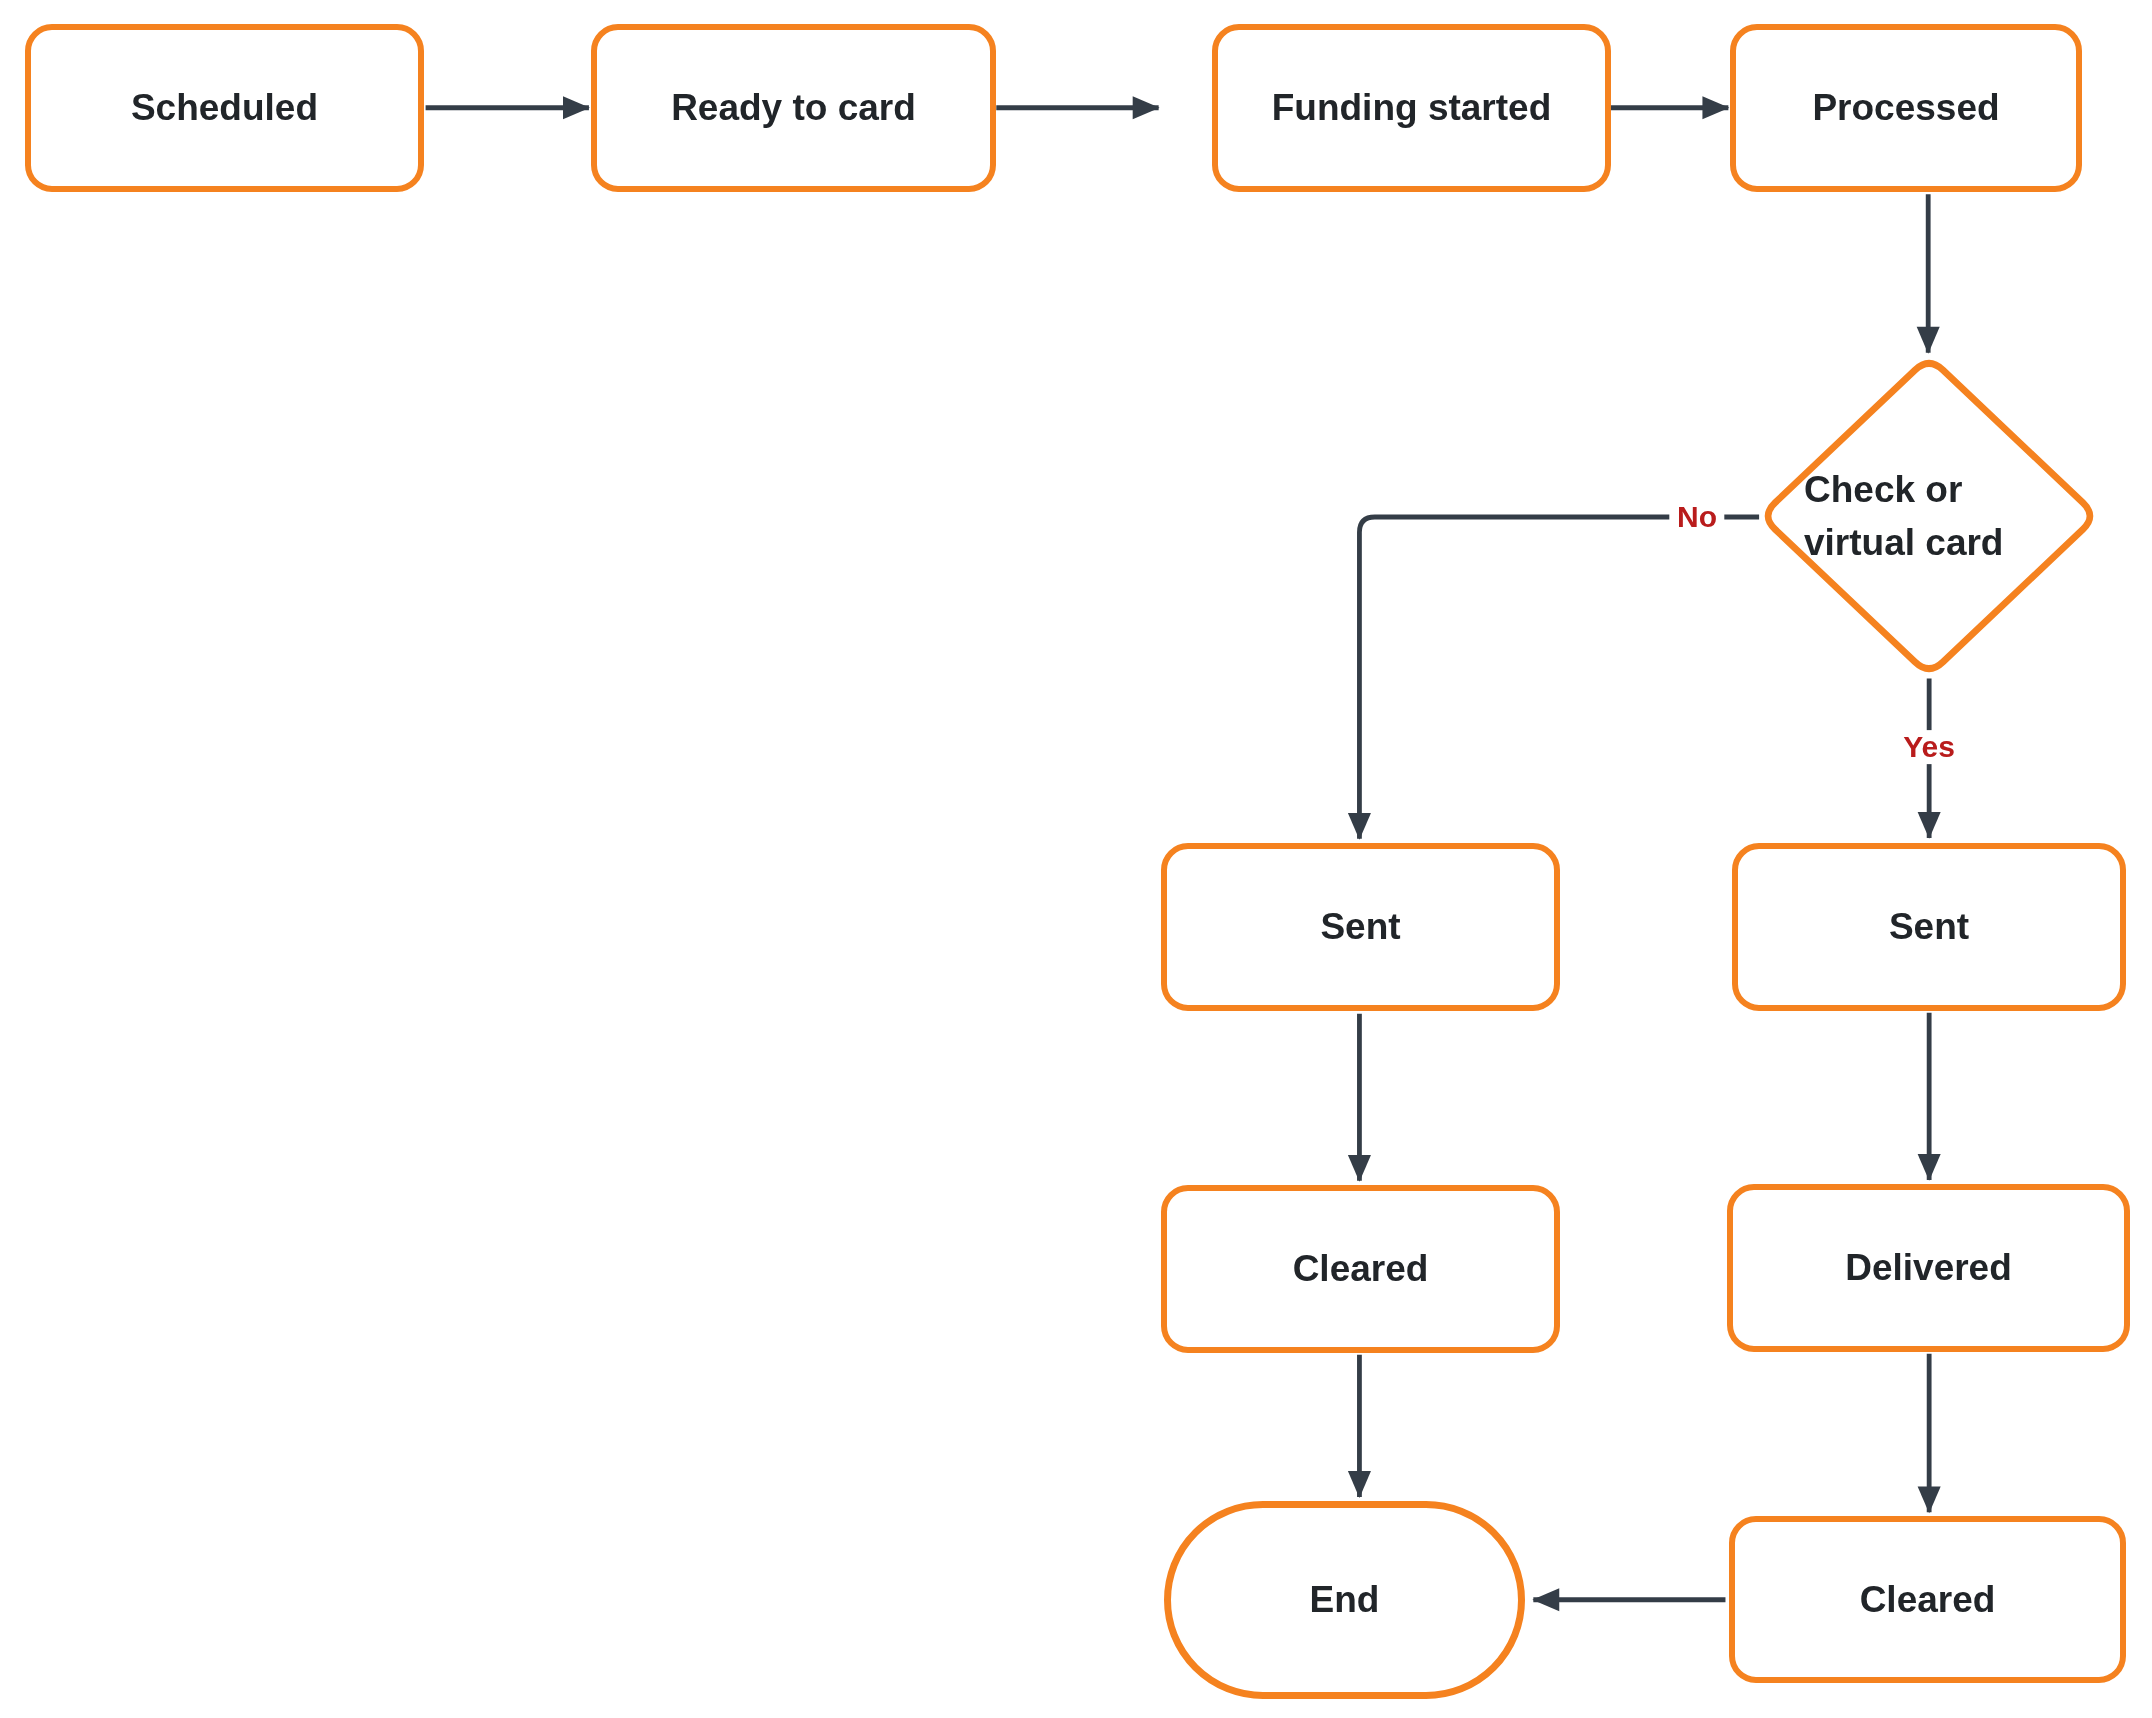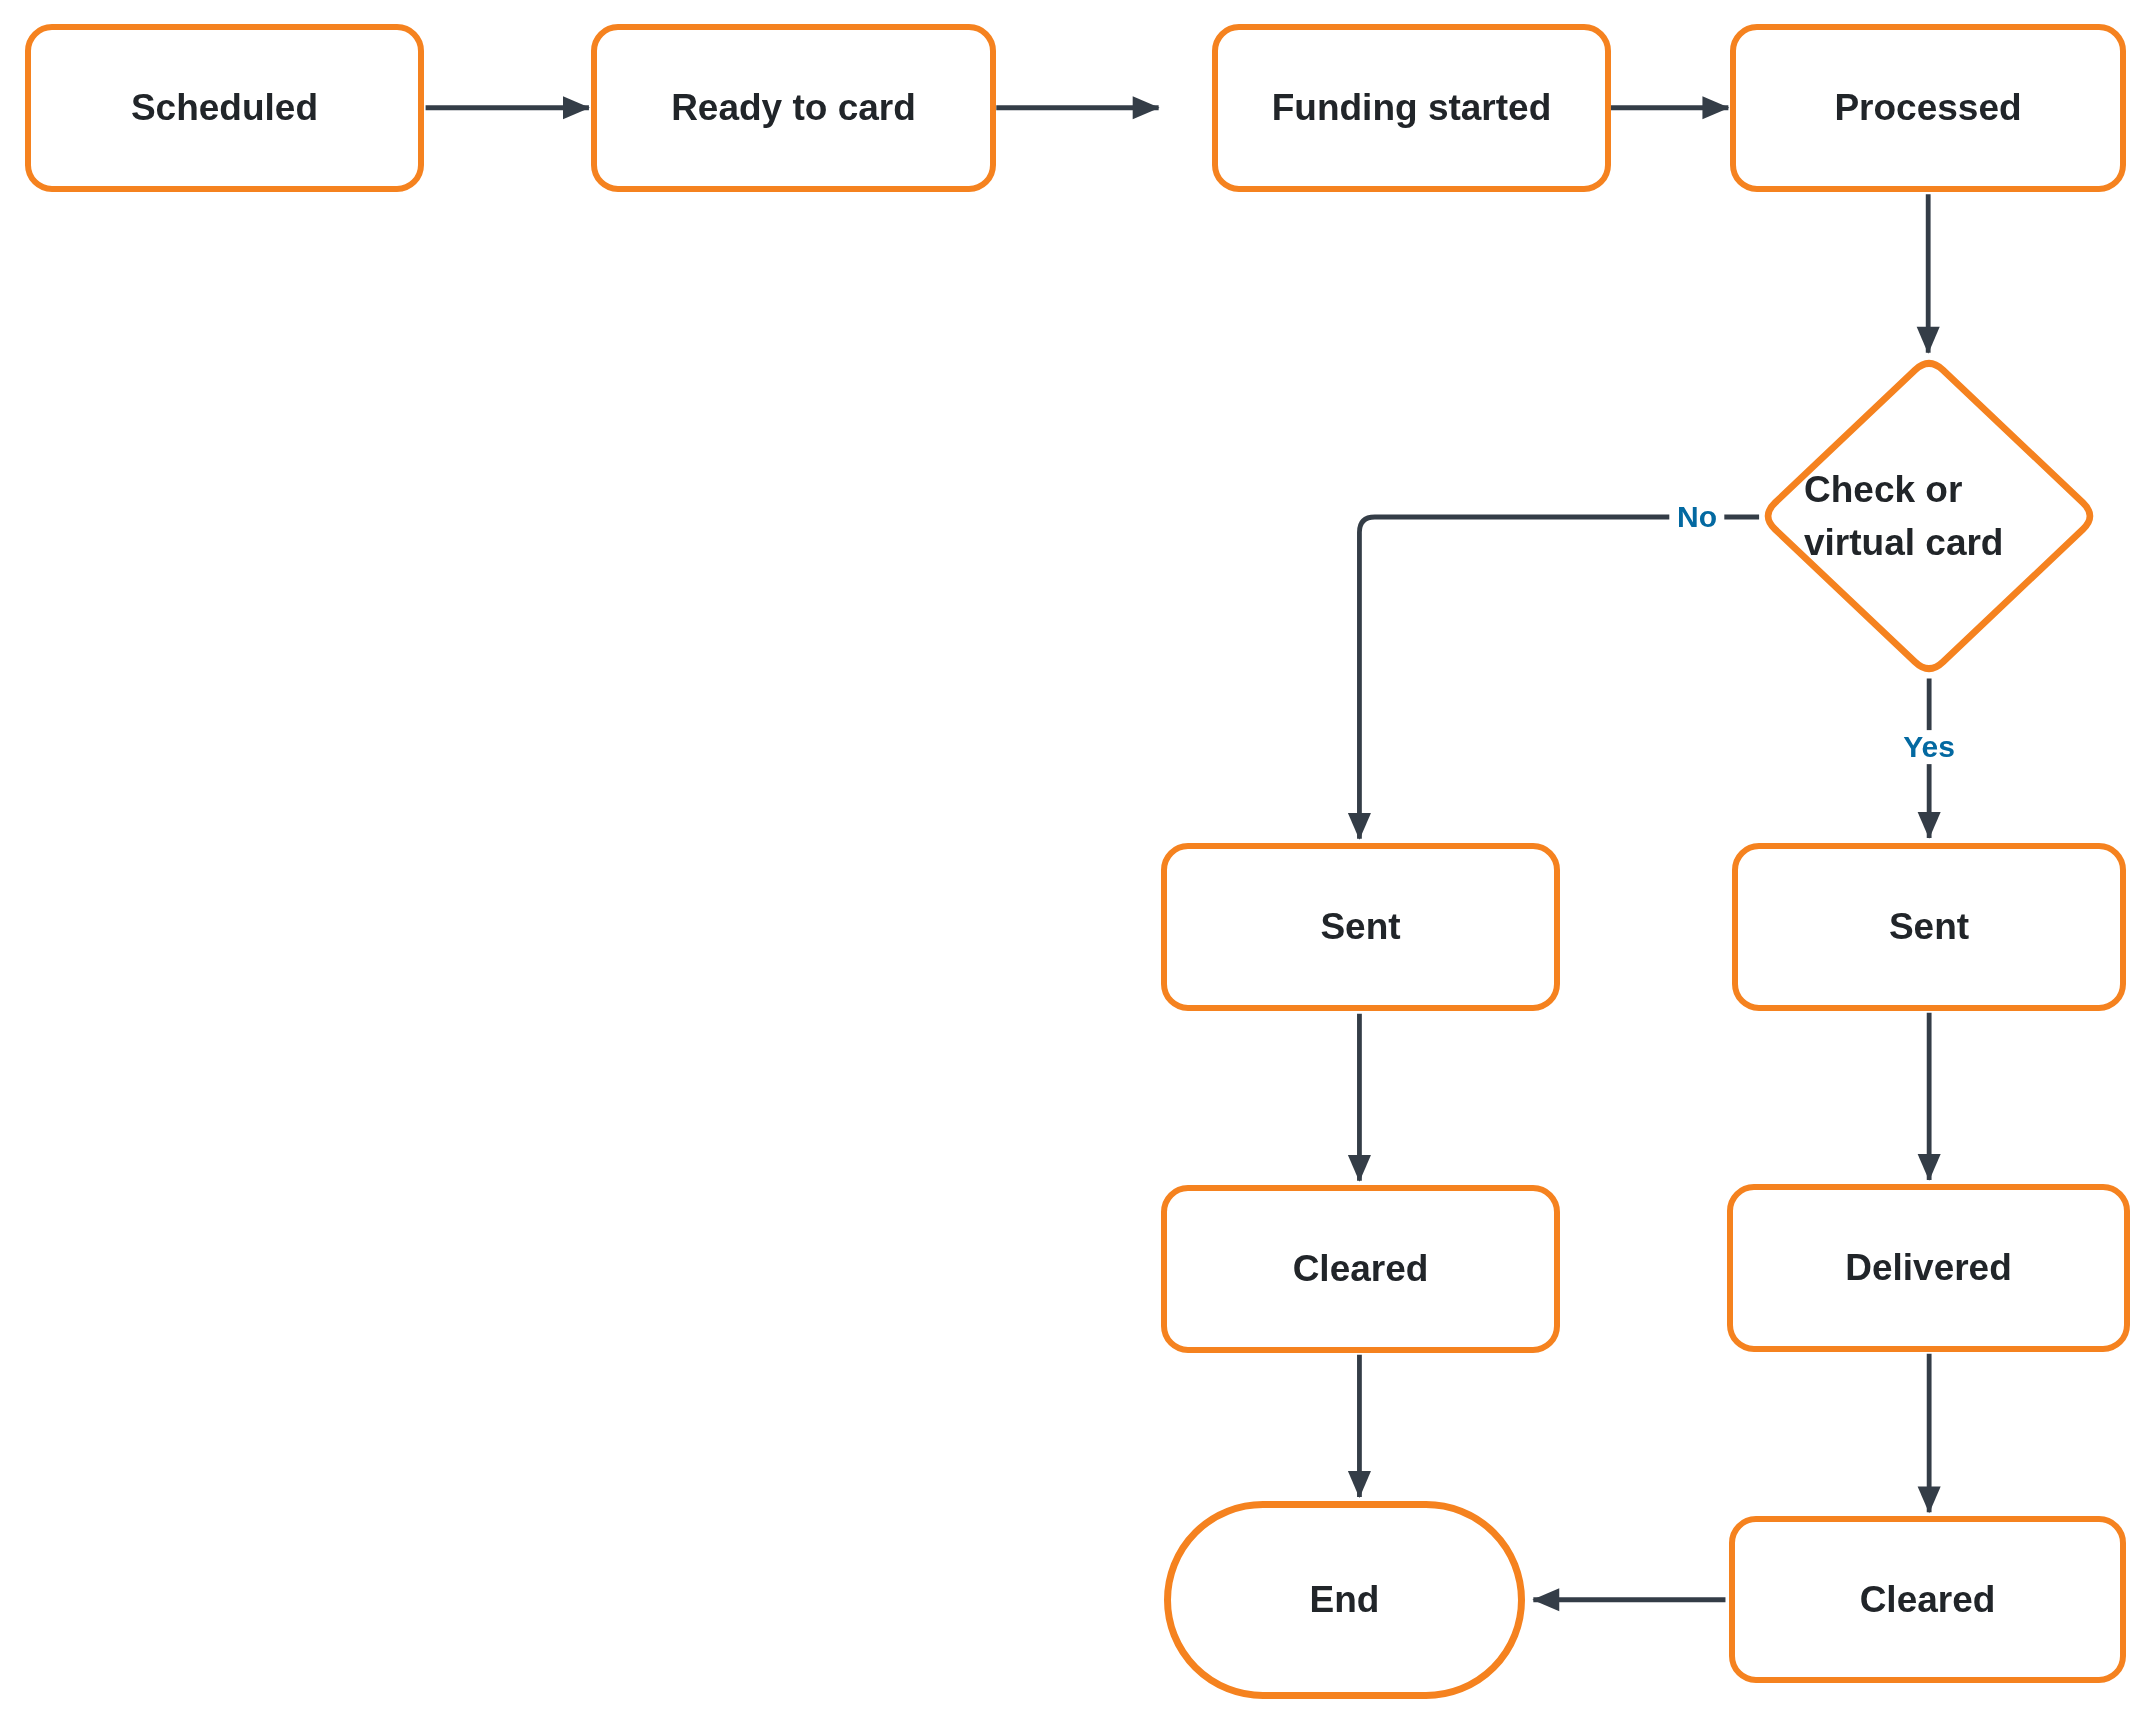--- a/index.html
+++ b/index.html
@@ -70,21 +70,21 @@
     font-size: 37px;
     font-weight: bold;
     text-align: left;
     line-height: 1.45;
   }
   .edge-label {
     position: absolute;
     transform: translate(-50%, -50%);
     background: #ffffff;
     padding: 1.9px 7.7px;
-    color: #0369a1;
+    color: #b91c1c;
     font-size: 30px;
     font-weight: bold;
     line-height: 1;
     white-space: nowrap;
     text-align: right;
   }
 </style>
 </head>
 <body>
 
@@ -115,21 +115,21 @@
   </div>
 
   <div class="node" style="left:591px; top:24px; width:405px; height:168px;">
     <span class="node-label">Ready to card</span>
   </div>
 
   <div class="node" style="left:1212px; top:24px; width:399px; height:168px;">
     <span class="node-label">Funding started</span>
   </div>
 
-  <div class="node" style="left:1730px; top:24px; width:396px; height:168px;">
+  <div class="node" style="left:1730px; top:24px; width:352px; height:168px;">
     <span class="node-label">Processed</span>
   </div>
 
   <div class="decision" style="left:1761px; top:357px;">
     <svg width="348" height="330" viewBox="-6 -6 362 344" xmlns="http://www.w3.org/2000/svg">
       <path class="diamond-path" d="M 189.5 13.8 L 335.5 152.2 Q 350 166 335.5 179.8 L 189.5 318.2 Q 175 332 160.5 318.2 L 14.5 179.8 Q 0 166 14.5 152.2 L 160.5 13.8 Q 175 0 189.5 13.8 Z"></path>
     </svg>
     <span class="node-label">Check or virtual card</span>
   </div>
 

